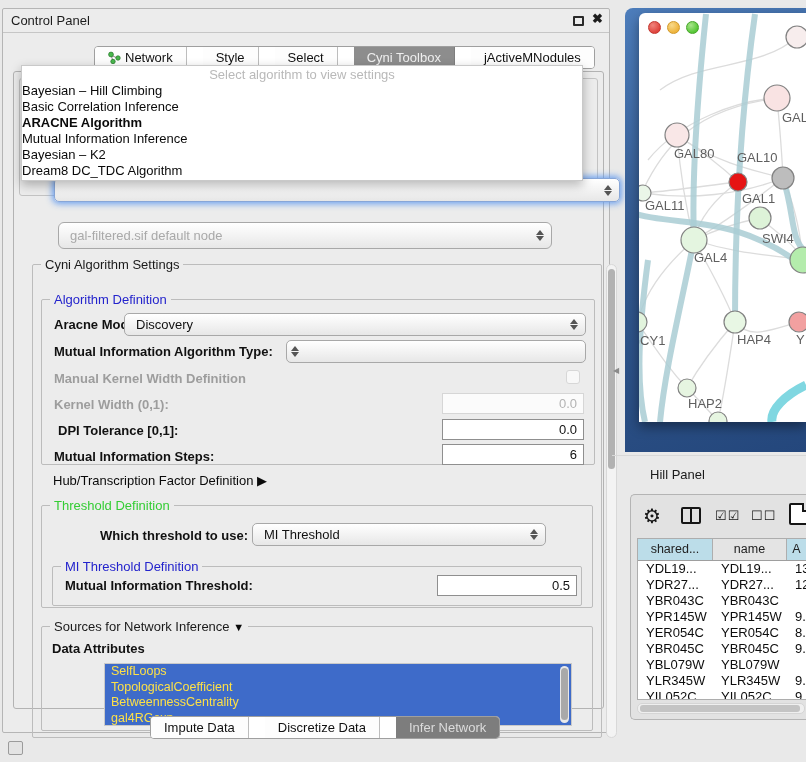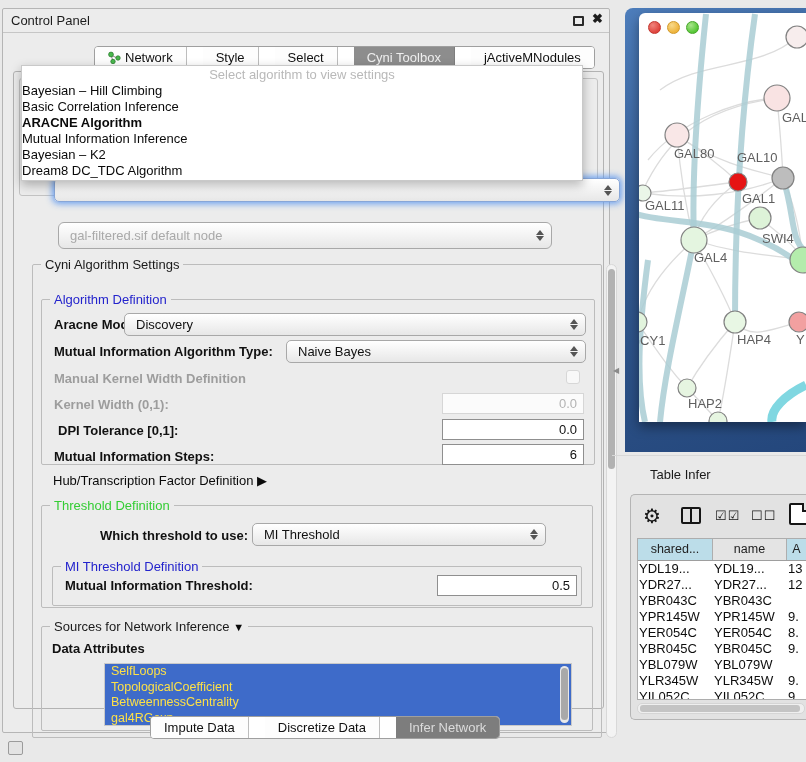--- a/index.html
+++ b/index.html
@@ -107,21 +107,21 @@
   #checks-off { left:120px; top:13px; font-size:13px; letter-spacing:1px; }
   #doc-icon { left:158px; top:8px; width:22px; height:22px; border:2px solid #161616; border-radius:2px; background:#fff; }
   #doc-icon::after { content:""; position:absolute; right:-2px; top:-2px; width:7px; height:7px; background:#e2e2e2; border-left:2px solid #161616; border-bottom:2px solid #161616; }
 
   #table-area { left:6px; top:43px; width:170px; height:162px; background:#fff; border:1px solid #adadad; border-right:none; overflow:hidden; }
   #thead { display:flex; height:22px; border-bottom:1px solid #9e9e9e; }
   .th { font-size:12.5px; color:#222; text-align:center; line-height:21px; border-right:1px solid #aeaeae; overflow:hidden; white-space:nowrap; }
   .th.blue { background:#bcdde9; }
   .th.gray { background:#e4e4e4; }
   .trow { display:flex; height:16px; }
-  .td { font-size:13px; color:#0d0d0d; line-height:16px; padding-left:1px; white-space:nowrap; overflow:hidden; }
+  .td { font-size:13px; color:#0d0d0d; line-height:16px; padding-left:8px; white-space:nowrap; overflow:hidden; }
   .c1 { width:75px; } .c2 { width:74px; } .c3 { flex:1; }
   #table-hscroll { left:6px; top:208px; width:168px; height:11px; background:#efefef; border:1px solid #d5d5d5; border-radius:5px; }
   #table-hthumb { left:2px; top:1px; width:160px; height:7px; background:#c4c4c4; border-radius:3px; }
 
   
   #net-tab-icon { width:13px; height:13px; display:inline-block; }
 </style>
 </head>
 <body>
 
@@ -188,21 +188,20 @@
           <div class="combo abs" style="left:82px; top:13px; width:462px; height:23px;">
             <span class="cval">Discovery</span>
             <span class="stepper">
                 <span class="tri-up"></span>
                 <span class="tri-dn"></span>
               </span>
           </div>
 
           <div class="flabel abs" style="left:12px; top:44px;">Mutual Information Algorithm Type:</div>
           <div class="combo abs" style="left:244px; top:40px; width:300px; height:23px;">
-            <span class="cval">Naive Bayes</span>
             <span class="stepper">
                 <span class="tri-up"></span>
                 <span class="tri-dn"></span>
               </span>
           </div>
 
           <div class="flabel gray abs" style="left:12px; top:71px;">Manual Kernel Width Definition</div>
           <div class="checkbox abs" style="left:524px; top:70px;"></div>
 
           <div class="flabel gray abs" style="left:12px; top:97px;">Kernel Width (0,1):</div>
@@ -360,21 +359,21 @@
             <text x="630" y="345">GCY1</text>
             <text x="737" y="344">HAP4</text>
             <text x="796" y="344">Y</text>
             <text x="688" y="408">HAP2</text>
           </g>
       </svg>
     </div>
   </div>
 
   <div id="table-panel-bar" class="abs">
-    <div id="table-panel-title" class="abs">Table Infer</div>
+    <div id="table-panel-title" class="abs">Hill Panel</div>
   </div>
 
   <div id="table-card" class="abs">
     <div id="gear-icon" class="abs ticon">⚙</div>
     <div id="cols-icon" class="abs"></div>
     <div id="checks-on" class="abs ticon">☑☑</div>
     <div id="checks-off" class="abs ticon">☐☐</div>
     <div id="doc-icon" class="abs"></div>
 
     <div id="table-area" class="abs">

